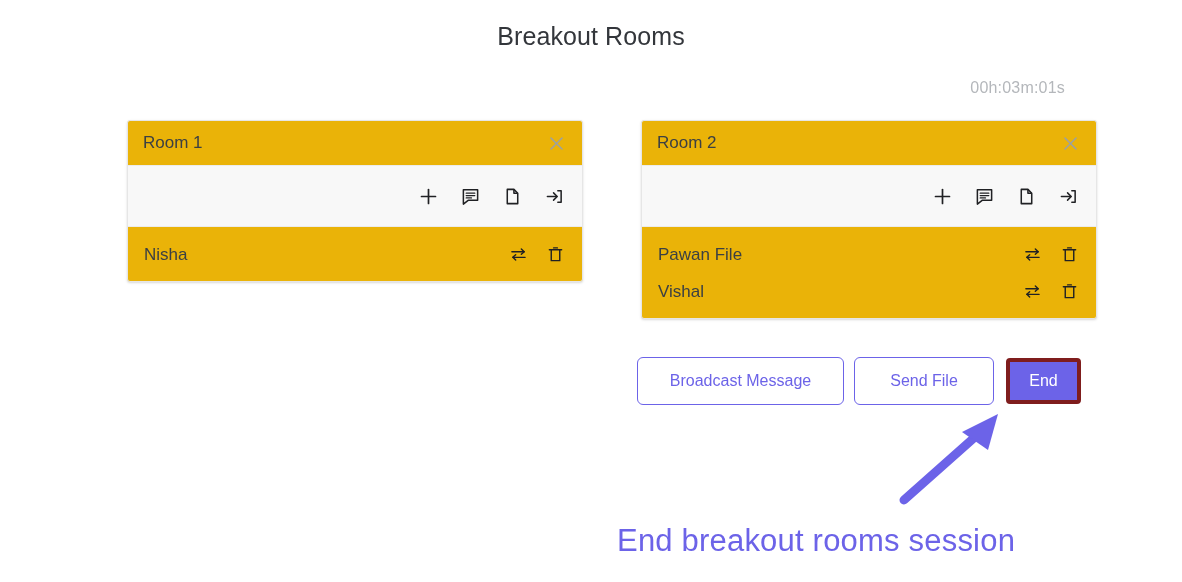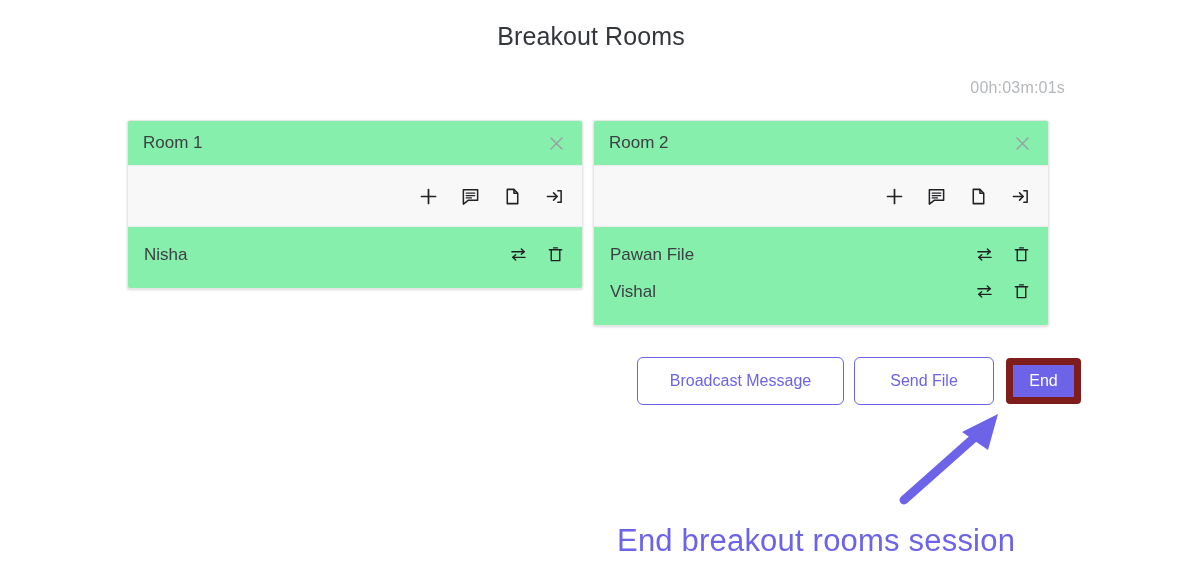--- a/index.html
+++ b/index.html
@@ -36,28 +36,28 @@
     font-size: 16px;
     color: #b4b7bb;
     letter-spacing: 0.2px;
     margin-top: 18px;
   }
 
   
   .room-card {
     position: absolute;
     width: 456px;
-    background: #86efac;
+    background: #eab308;
     border: 1px solid #e6e6e6;
     border-radius: 3px;
     box-shadow: 0 1px 3px rgba(0,0,0,0.10), 0 1px 2px rgba(0,0,0,0.06);
     box-sizing: border-box;
   }
   #room-card-1 { left: 127px; top: 120px; }
-  #room-card-2 { left: 593px; top: 120px; }
+  #room-card-2 { left: 641px; top: 120px; }
 
   .room-header {
     height: 45px;
     display: flex;
     align-items: center;
     justify-content: space-between;
     padding: 0 14px 0 15px;
     box-sizing: border-box;
     border-bottom: 1px solid #ececec;
   }
@@ -91,21 +91,21 @@
     height: 22px;
     margin-left: 20px;
     display: flex;
     align-items: center;
     justify-content: center;
     cursor: pointer;
     color: #202124;
   }
 
   .participant-list {
-    padding: 9px 0 15px 0;
+    padding: 9px 0 8px 0;
   }
   .participant-row {
     height: 37px;
     display: flex;
     align-items: center;
     justify-content: space-between;
     padding: 0 17px 0 16px;
     box-sizing: border-box;
   }
   .participant-name {
@@ -153,21 +153,21 @@
     color: #6c63e8;
     padding: 12px 20px;
   }
   #broadcast-message-button { width: 207px; }
   #send-file-button { width: 140px; margin-left: 10px; }
   #end-button {
     height: 46px;
     width: 75px;
     margin-left: 12px;
     background: #6c63e8;
-    border: 7px solid #7f1d1d;
+    border: 4px solid #7f1d1d;
     border-radius: 4px;
     color: #ffffff;
   }
 
   
   .annotation-arrow {
     position: absolute;
     left: 880px;
     top: 400px;
     width: 140px;

